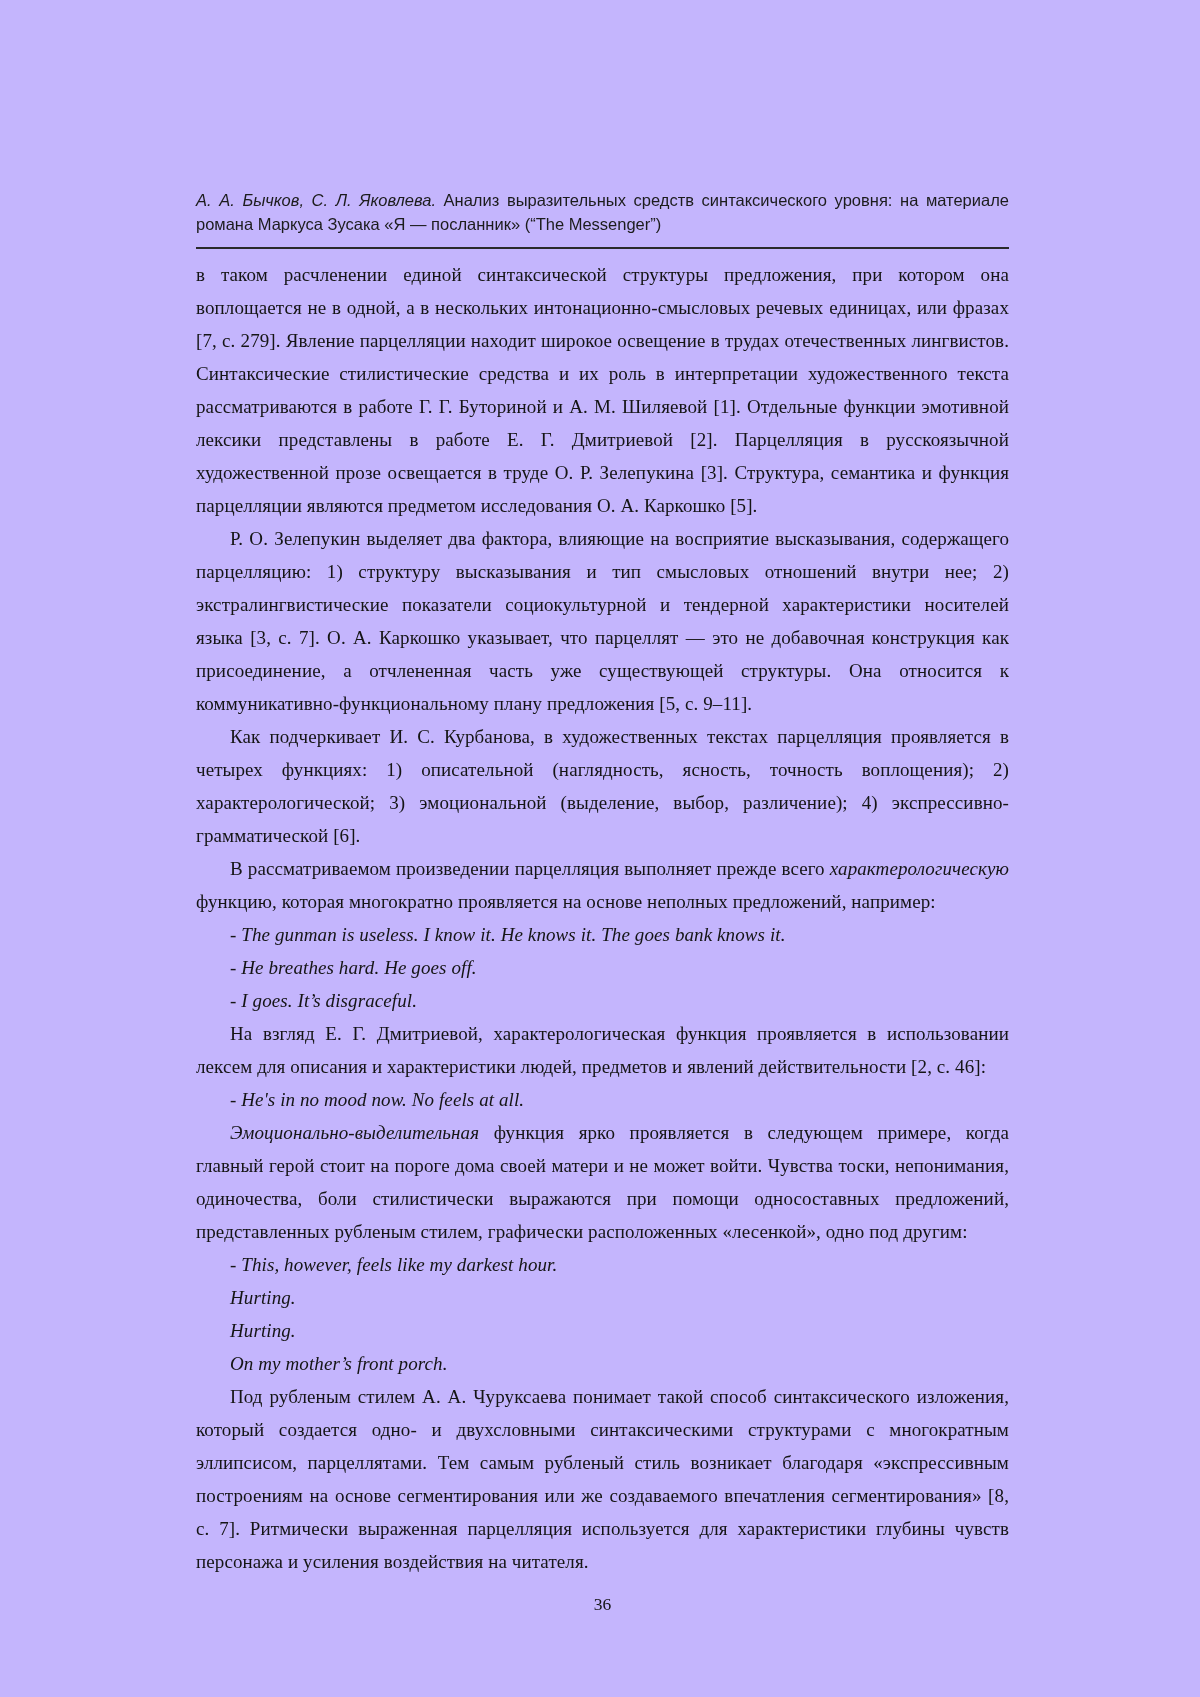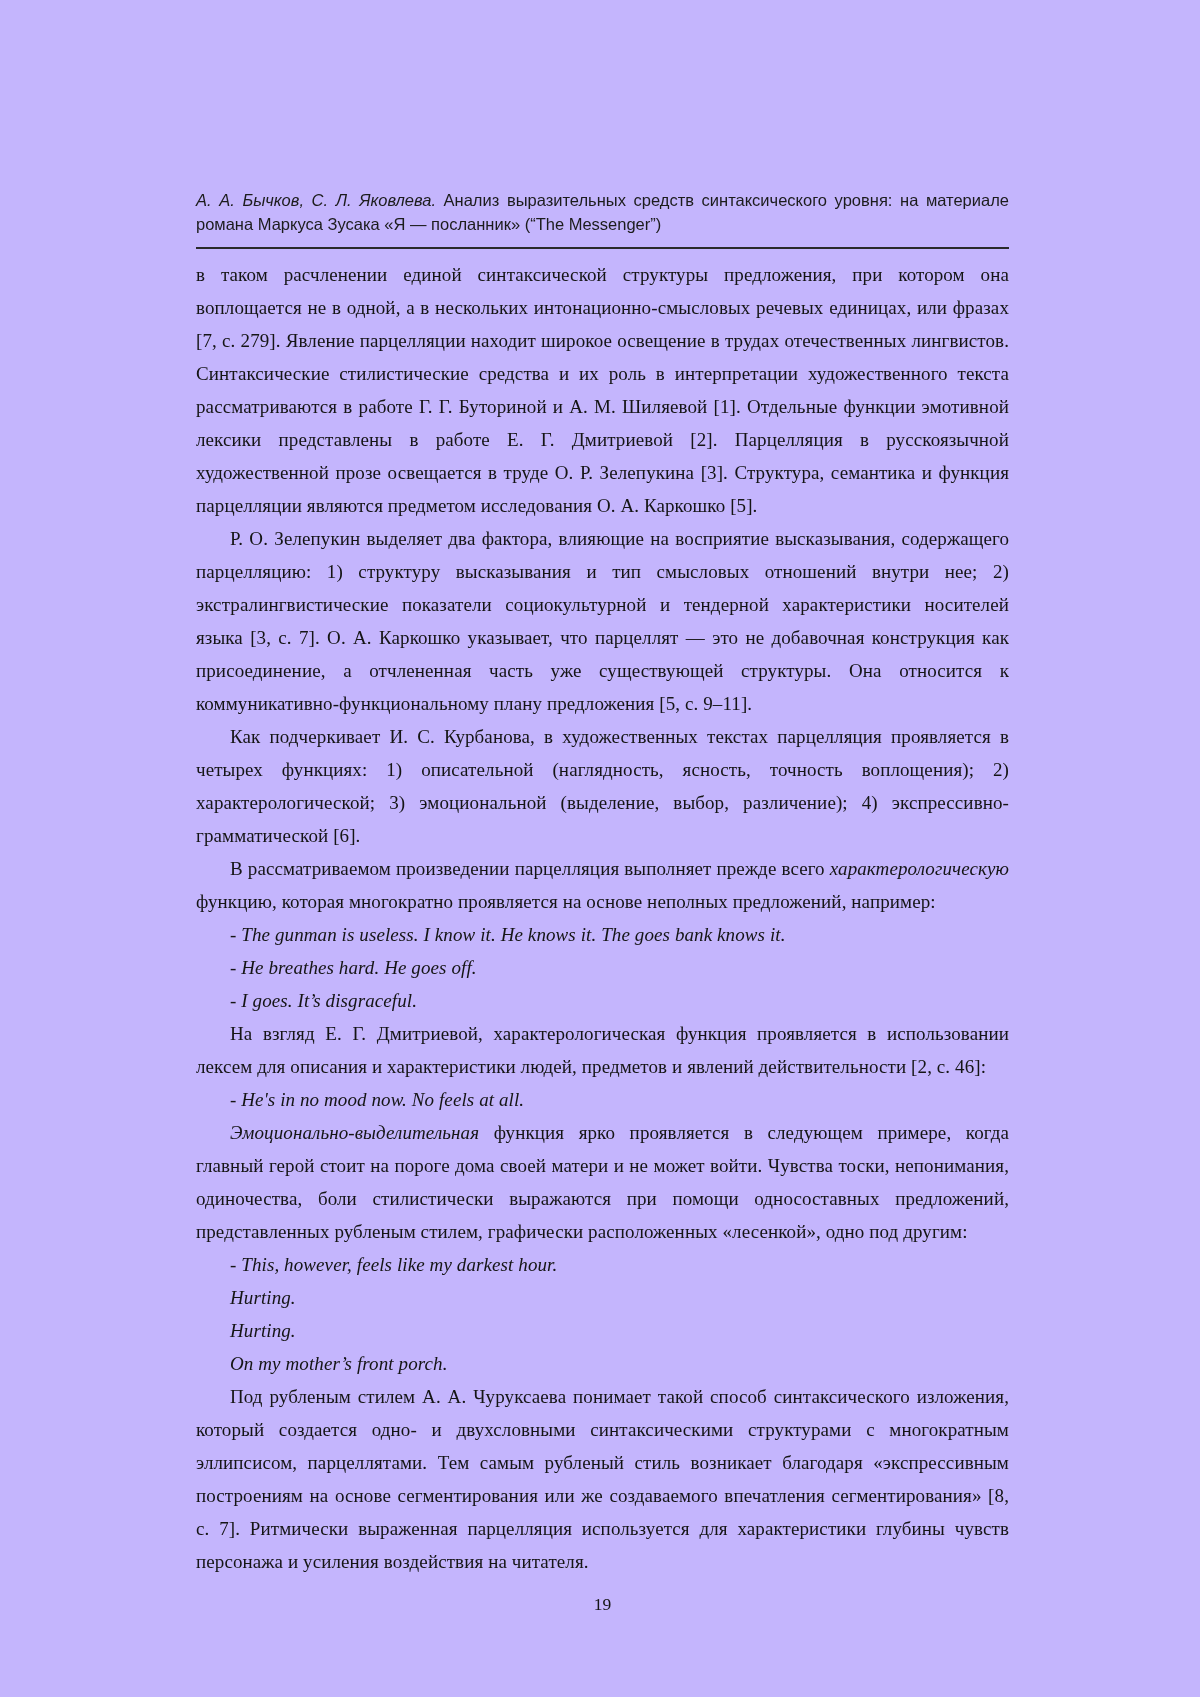--- a/index.html
+++ b/index.html
@@ -89,16 +89,16 @@
         <p class="para indent"><span>На взгляд Е. Г. Дмитриевой, характерологическая функция проявляется в использовании лексем для описания и характеристики людей, предметов и явлений действительности [2, с. 46]:</span></p>
         <p class="para indent"><span class="it">- He's in no mood now. No feels at all.</span></p>
         <p class="para indent"><span class="it">Эмоционально-выделительная</span><span> функция ярко проявляется в следующем примере, когда главный герой стоит на пороге дома своей матери и не может войти. Чувства тоски, непонимания, одиночества, боли стилистически выражаются при помощи односоставных предложений, представленных рубленым стилем, графически расположенных «лесенкой», одно под другим:</span></p>
         <p class="para indent"><span class="it">- This, however, feels like my darkest hour.</span></p>
         <p class="para indent"><span class="it">Hurting.</span></p>
         <p class="para indent"><span class="it">Hurting.</span></p>
         <p class="para indent"><span class="it">On my mother’s front porch.</span></p>
         <p class="para indent"><span>Под рубленым стилем А. А. Чуруксаева понимает такой способ синтаксического изложения, который создается одно- и двухсловными синтаксическими структурами с многократным эллипсисом, парцеллятами. Тем самым рубленый стиль возникает благодаря «экспрессивным построениям на основе сегментирования или же создаваемого впечатления сегментирования» [8, с. 7]. Ритмически выраженная парцелляция используется для характеристики глубины чувств персонажа и усиления воздействия на читателя.</span></p>
       </div>
 
-    <div class="page-number">19</div>
+    <div class="page-number">36</div>
 
   </div>
 </div>
 
 </body></html>

